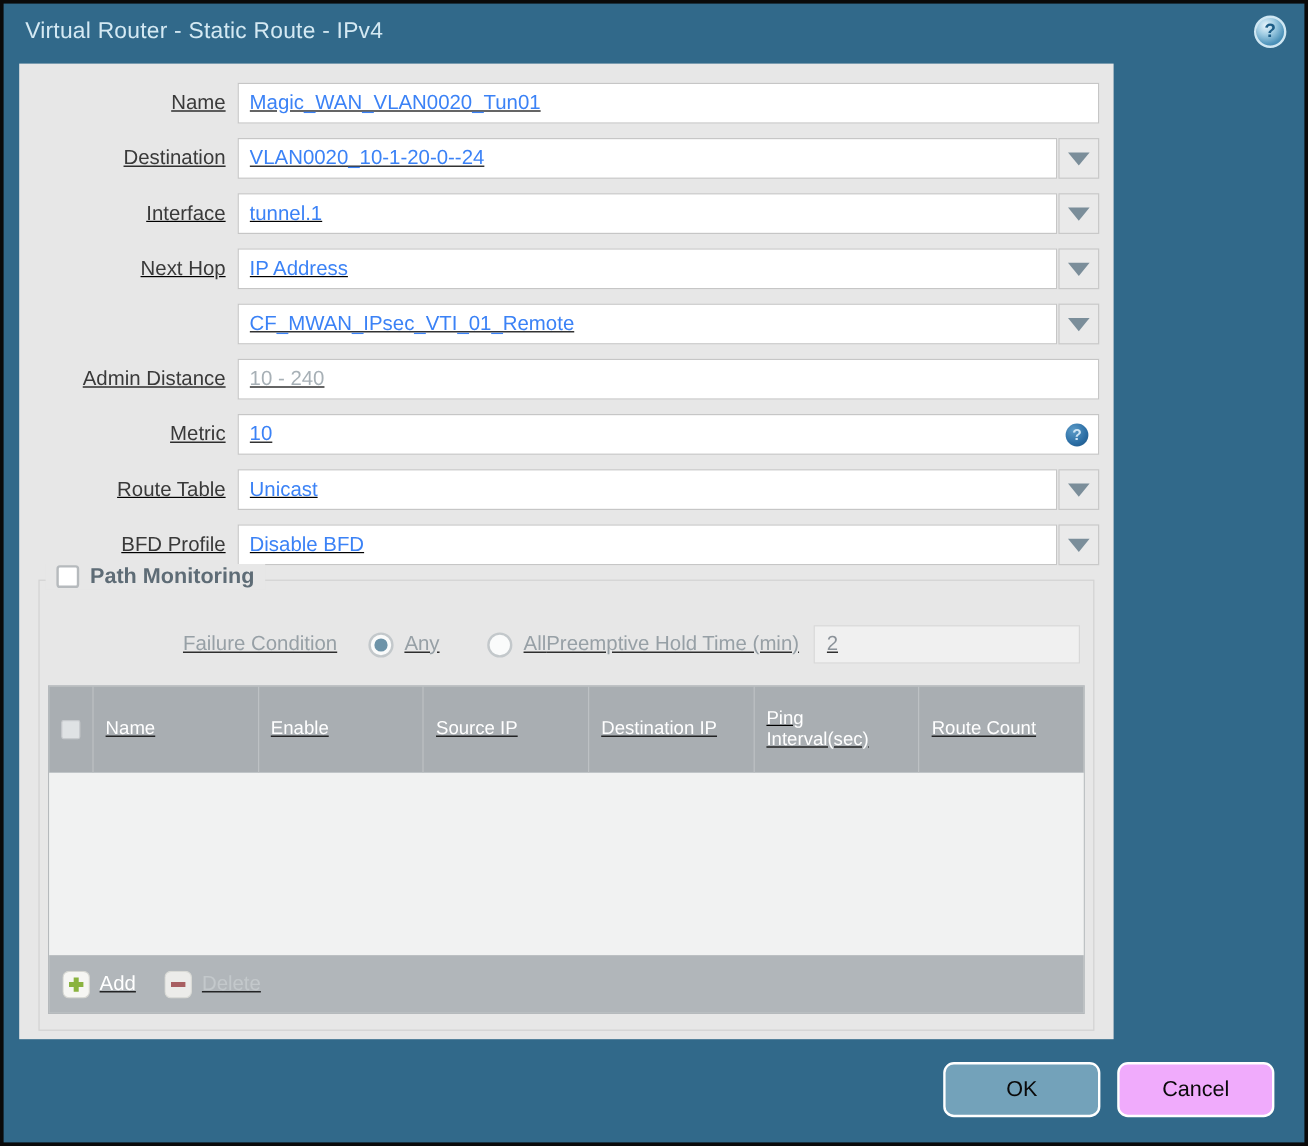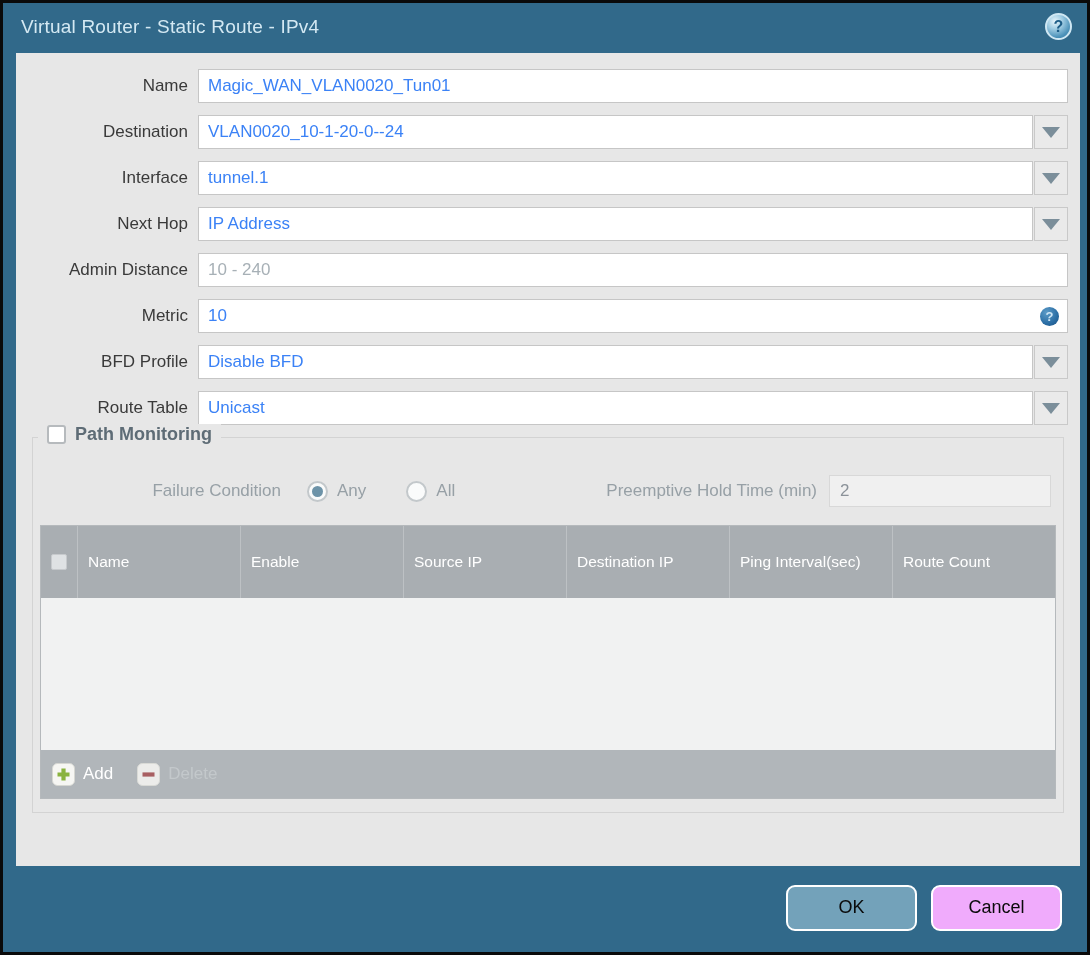--- a/index.html
+++ b/index.html
@@ -26,23 +26,24 @@
     background: radial-gradient(circle at 35% 28%, #eaf6fc 0%, #9ecbe2 35%, #4e93ba 70%, #2e75a0 100%);
     border: 2px solid #cfe7f3;
     color: #1d5d87; font-weight: bold; font-size: 16px;
     display: flex; align-items: center; justify-content: center;
     cursor: pointer;
   }
 
   
   .content {
     position: absolute; left: 13px; top: 50px;
-    width: 1064px; height: 813px;
+    width: 912px; height: 813px;
     background: #e7e7e7;
     padding-top: 16px;
+    text-decoration: underline;
   }
 
   .row { display: flex; align-items: center; height: 34px; margin: 0 12px 12px 0; }
   .label {
     width: 182px; padding-right: 10px; flex-shrink: 0;
     text-align: right; color: #3a3a3a; font-size: 17px;
   }
   .fieldwrap { flex: 1; display: flex; height: 34px; position: relative; }
   .tinput {
     flex: 1; min-width: 0; height: 34px;
@@ -186,52 +187,61 @@
     <div class="row">
       <span class="label">Next Hop</span>
       <div class="fieldwrap">
         <input class="tinput" value="IP Address" style="">
         <div class="ddbtn">
           <span class="tri"></span>
         </div>
       </div>
     </div>
 
+    <div class="row">
+      <span class="label"></span>
+      <div class="fieldwrap">
+        <input class="tinput" value="CF_MWAN_IPsec_VTI_01_Remote" style="">
+        <div class="ddbtn">
+          <span class="tri"></span>
+        </div>
+      </div>
+    </div>
 
     <div class="row">
       <span class="label">Admin Distance</span>
       <div class="fieldwrap">
         <input class="tinput" placeholder="10 - 240" style="">
       </div>
     </div>
 
     <div class="row">
       <span class="label">Metric</span>
       <div class="fieldwrap">
         <input class="tinput" value="10" style="">
         <div class="qicon">
           <span>?</span>
         </div>
       </div>
     </div>
 
     <div class="row">
+      <span class="label">Route Table</span>
+      <div class="fieldwrap">
+        <input class="tinput" value="Unicast" style="">
+        <div class="ddbtn">
+          <span class="tri"></span>
+        </div>
+      </div>
+    </div>
+
+    <div class="row">
       <span class="label">BFD Profile</span>
       <div class="fieldwrap">
         <input class="tinput" value="Disable BFD" style="">
-        <div class="ddbtn">
-          <span class="tri"></span>
-        </div>
-      </div>
-    </div>
-
-    <div class="row">
-      <span class="label">Route Table</span>
-      <div class="fieldwrap">
-        <input class="tinput" value="Unicast" style="">
         <div class="ddbtn">
           <span class="tri"></span>
         </div>
       </div>
     </div>
 
     <div class="fieldset">
       <div class="legend">
         <span class="checkbox"></span>
         <span class="legend-text">Path Monitoring</span>

